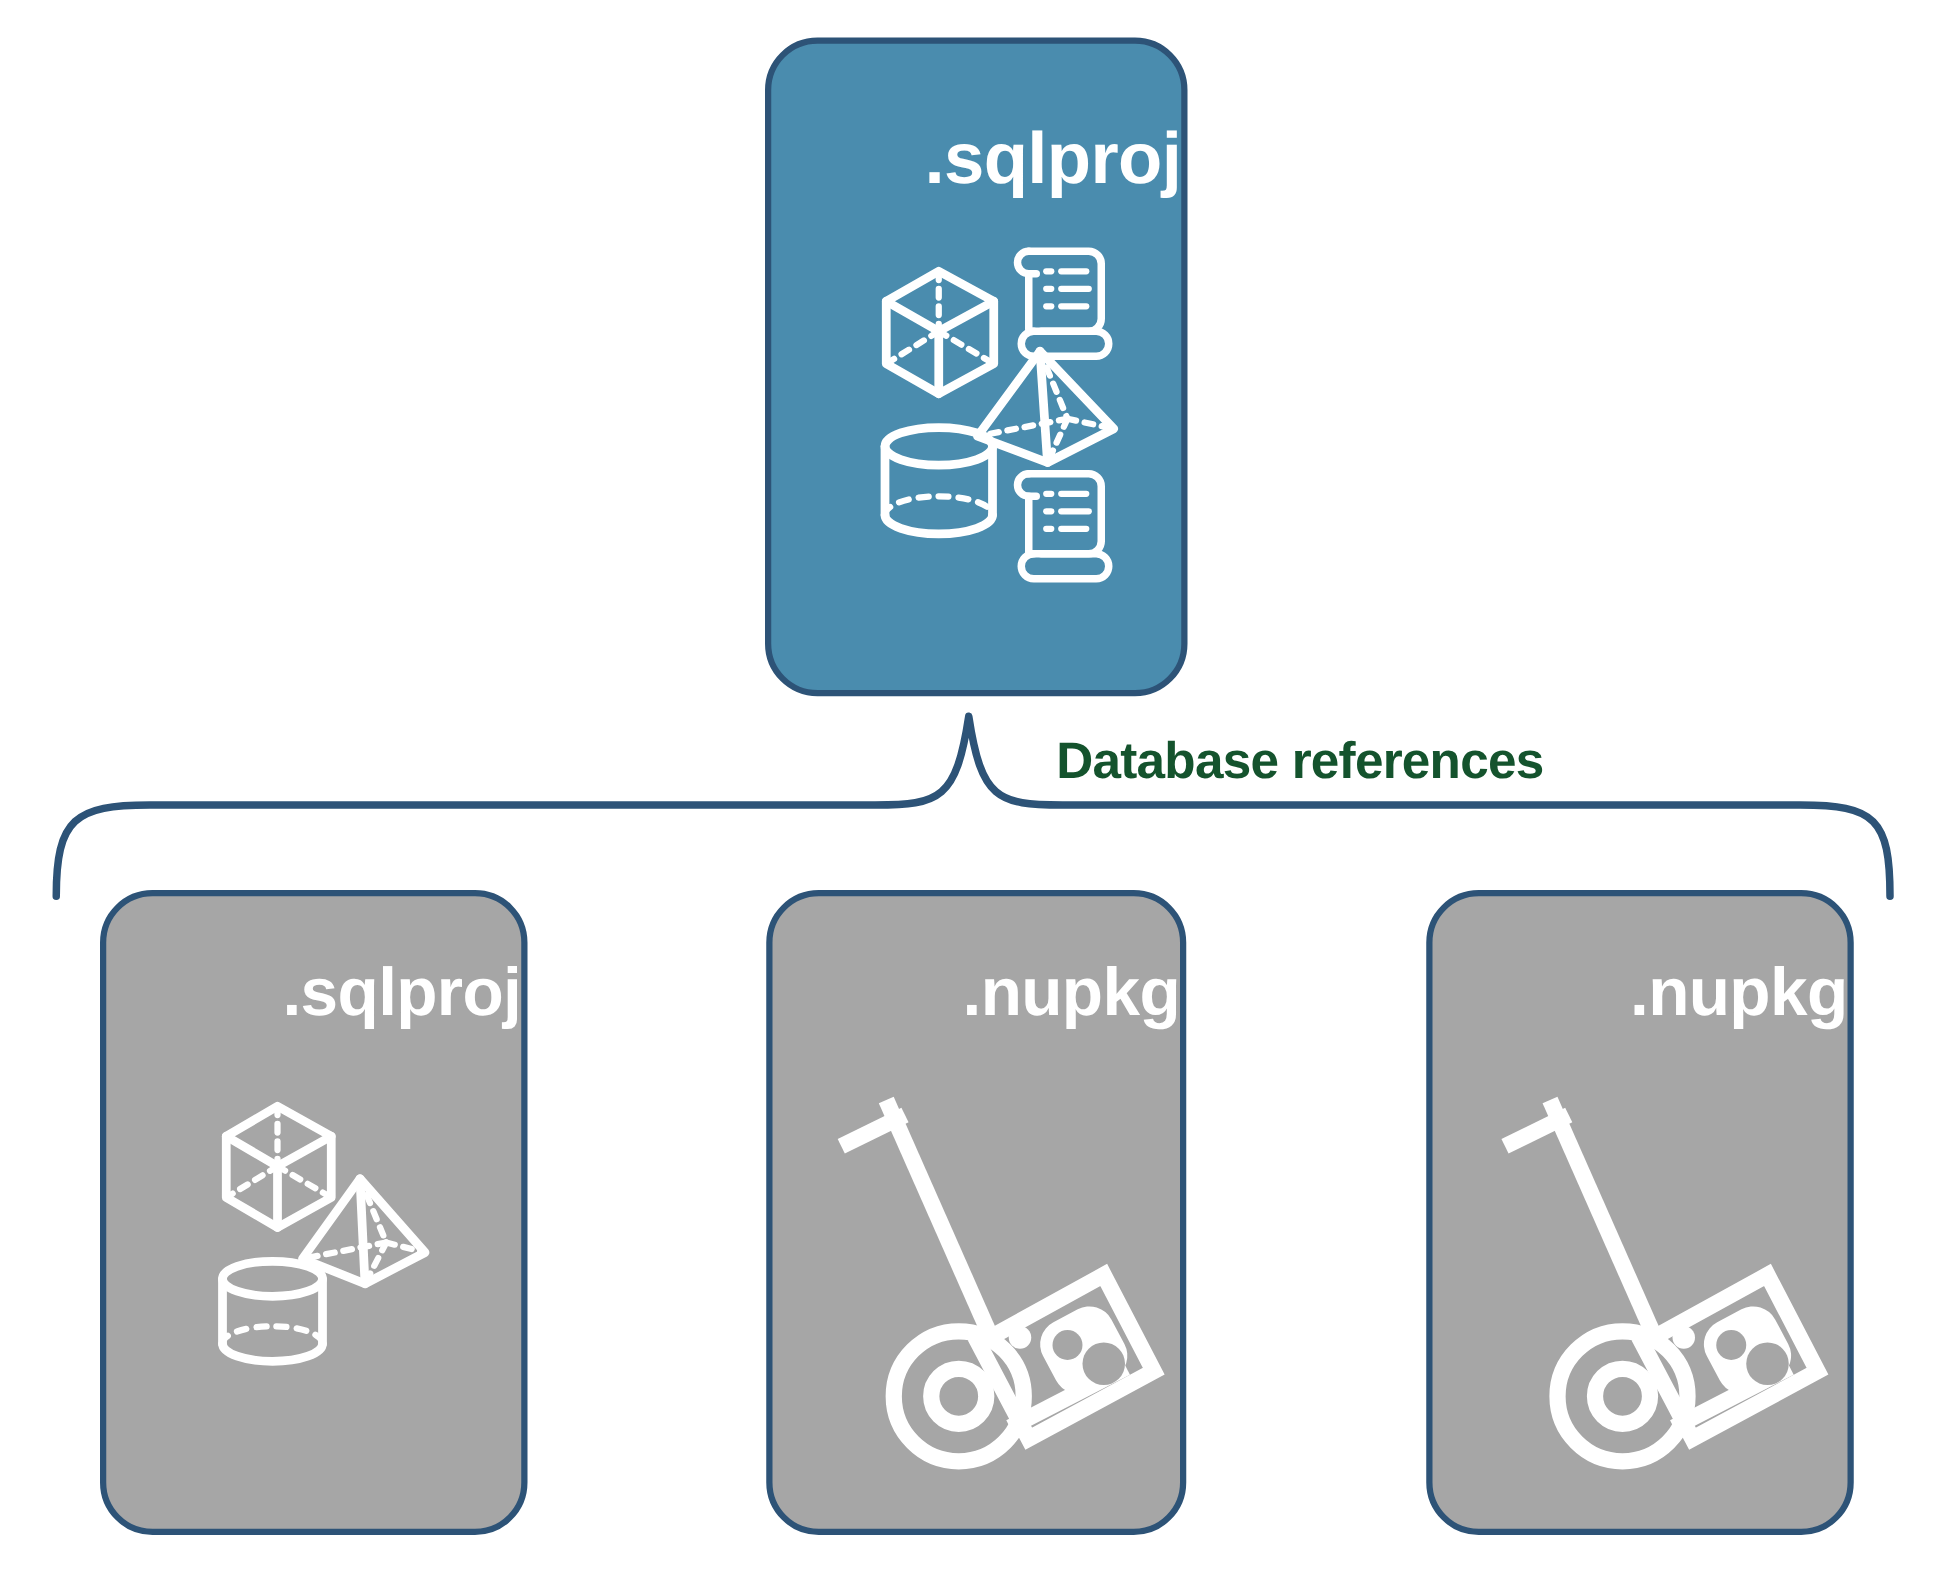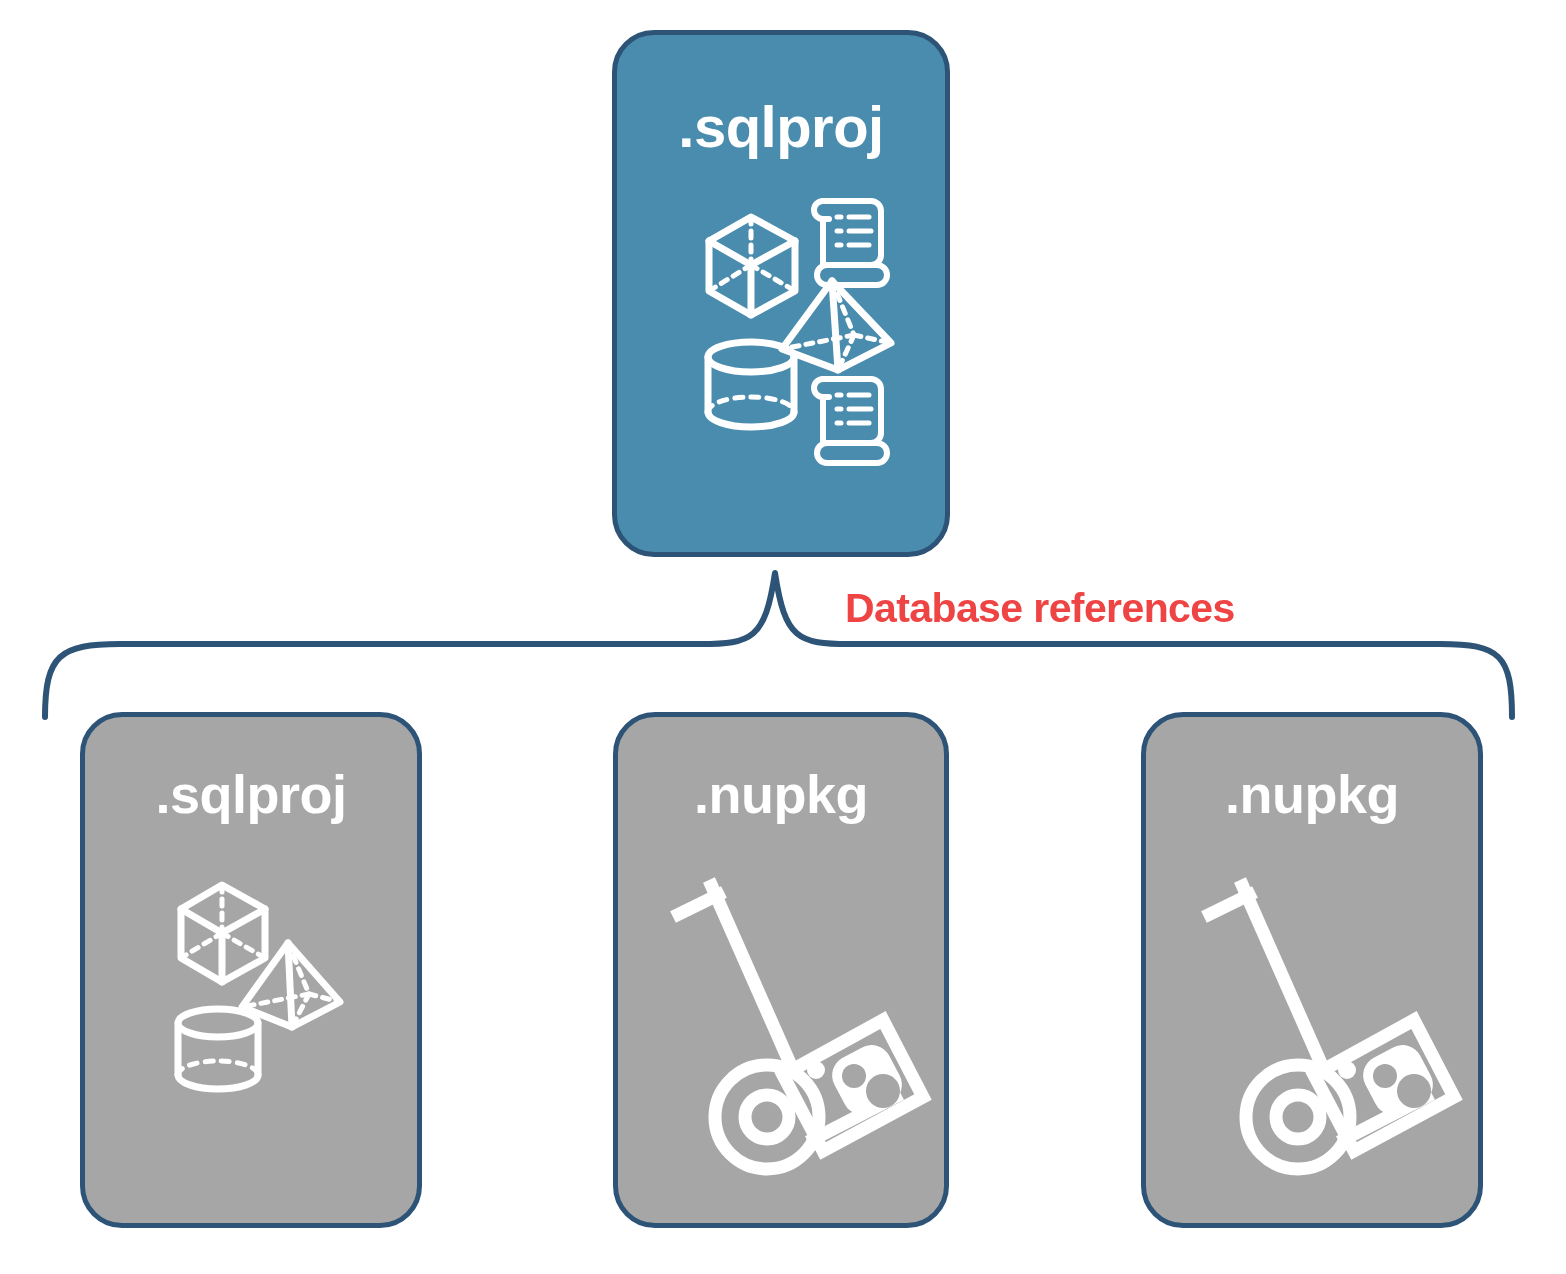--- a/index.html
+++ b/index.html
@@ -27,21 +27,21 @@
     border-radius: 42px;
     display: block;
   }
   .card.blue   { background: #4A8CAE; }
   .card.gray   { background: #A6A6A6; }
 
   .card-title {
     position: absolute;
     left: 0;
     width: 100%;
-    text-align: center;
+    text-align: right;
     color: #ffffff;
     font-weight: bold;
     letter-spacing: -0.5px;
     user-select: none;
   }
 
   .card-art {
     position: absolute;
     left: 0;
     width: 100%;
@@ -80,21 +80,21 @@
     pointer-events: none;
   }
 
   
   #bracket-label {
     position: absolute;
     left: 845px;
     top: 585px;
     font-size: 41px;
     font-weight: bold;
-    color: #ef4444;
+    color: #14532d;
     letter-spacing: -0.6px;
     white-space: nowrap;
     user-select: none;
   }
 </style>
 </head>
 <body>
 
 <div id="stage">
 

